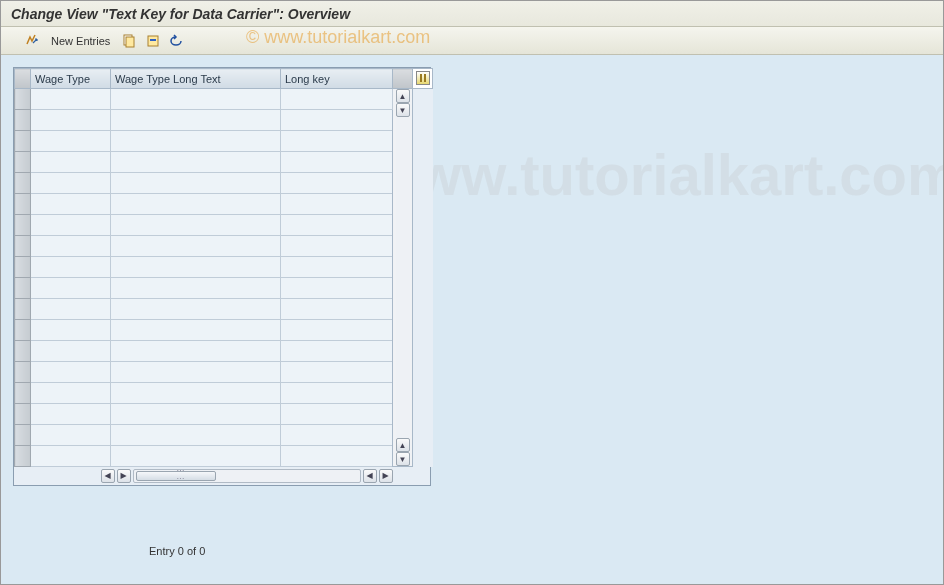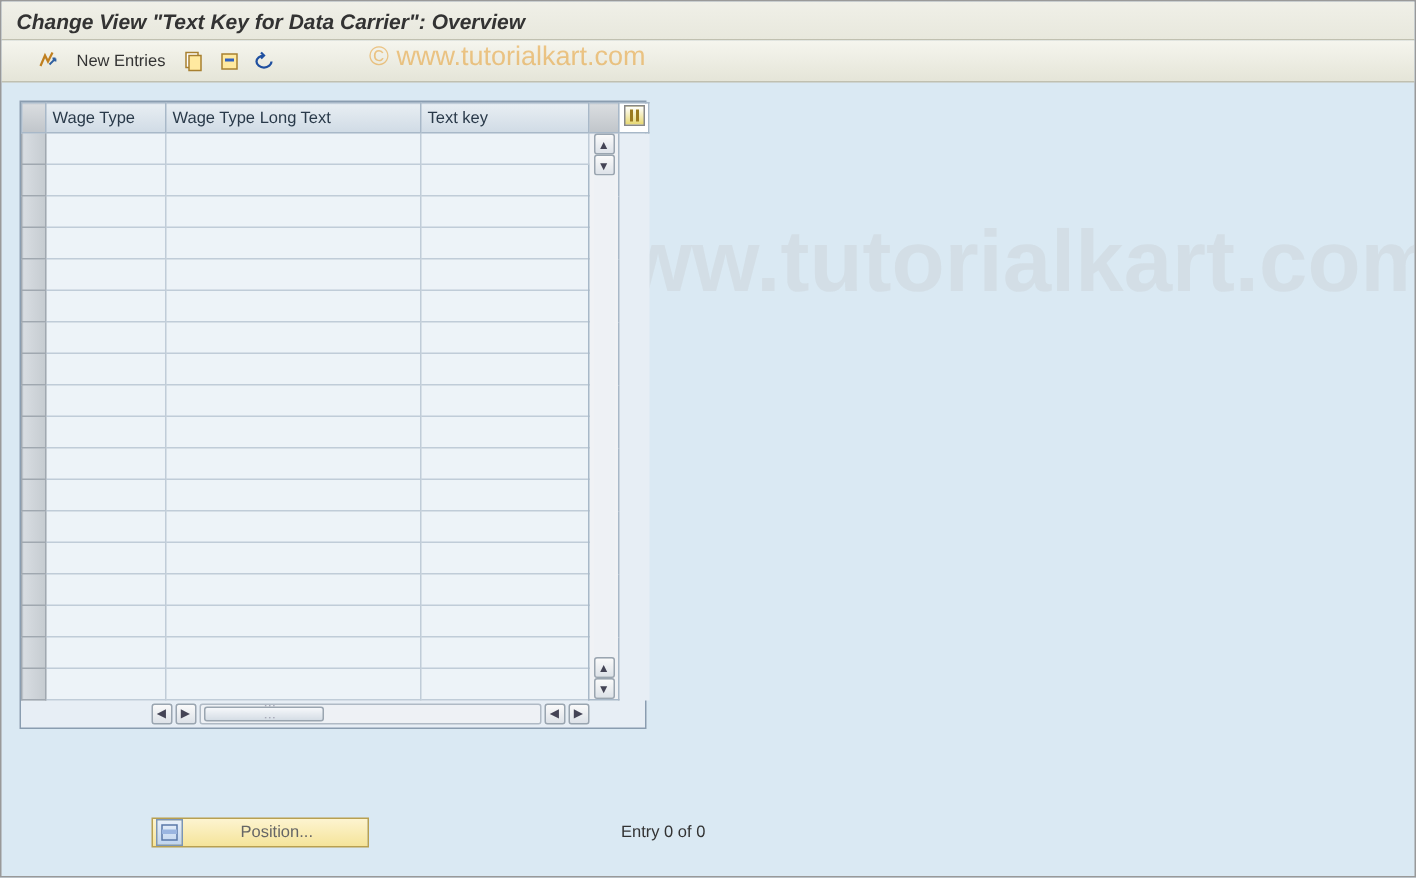--- a/index.html
+++ b/index.html
@@ -239,21 +239,21 @@
           <col class="c2">
           <col class="c3">
           <col class="sbcol">
           <col class="selcol">
       </colgroup>
       <tbody>
           <tr class="hdr-row">
         <td class="hdr-corner"></td>
         <td>Wage Type</td>
         <td>Wage Type Long Text</td>
-        <td>Text key</td>
+        <td>Long key</td>
         <td class="hdr-corner"></td>
         <td class="hdr-sel"><span class="hdr-sel-inner"></span></td>
       </tr>
       <tr class="body-row">
         <td class="rh"></td>
             <td></td>
             <td></td>
             <td></td>
         <td class="sb-cell" rowspan="18">
           <div class="sb-vert">
@@ -382,23 +382,14 @@
           </div>
         </td>
         <td colspan="2"></td>
       </tr>
     </tbody>
       </table>
   </div>
 </div>
 
 <div class="footer-row">
-  <div class="position-btn">
-    <span class="pbicon">
-      <svg width="12" height="12">
-          <rect x="1" y="1" width="10" height="10" fill="none" stroke="#5a78a8"></rect>
-          <rect x="1" y="4" width="10" height="3" fill="#9ab5e0"></rect>
-        </svg>
-    </span>
-    <span class="pblabel">Position...</span>
-  </div>
   <span class="entry-text">Entry 0 of 0</span>
 </div>
 
 </body></html>

